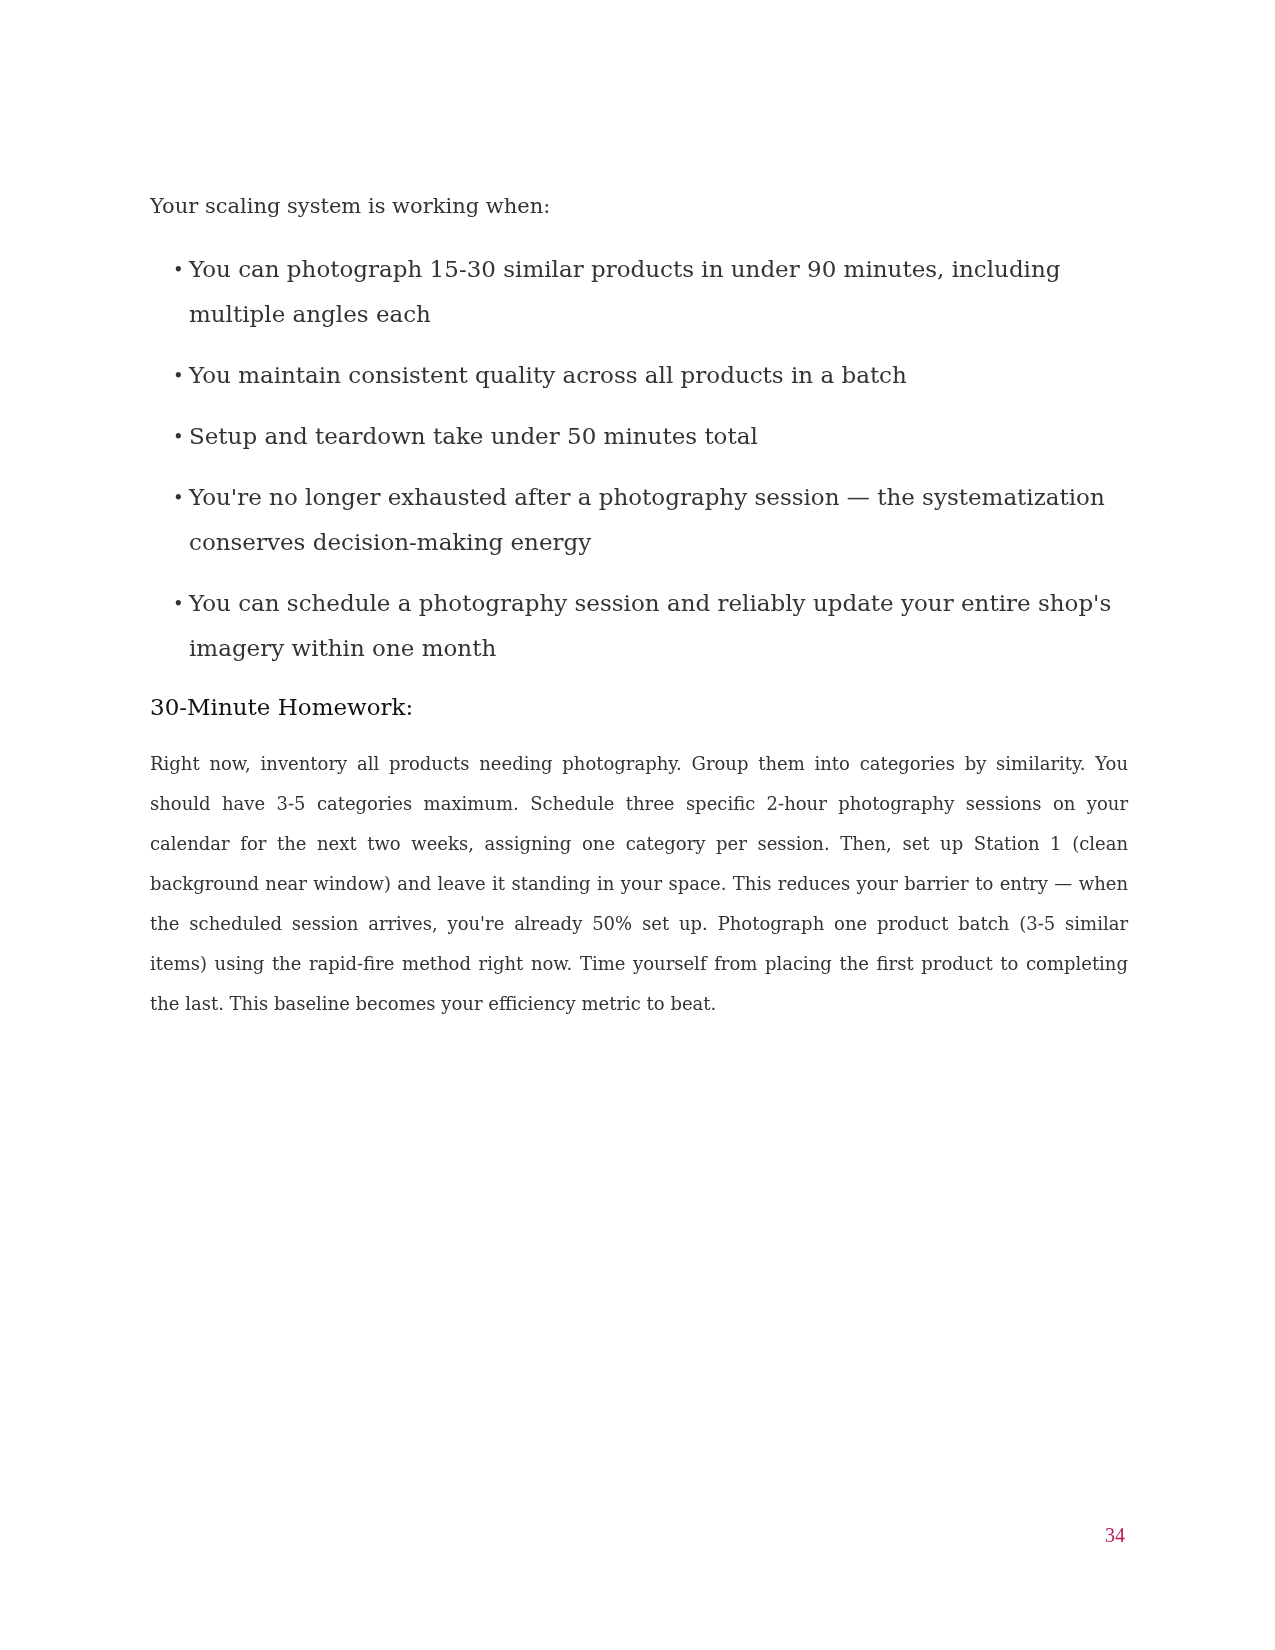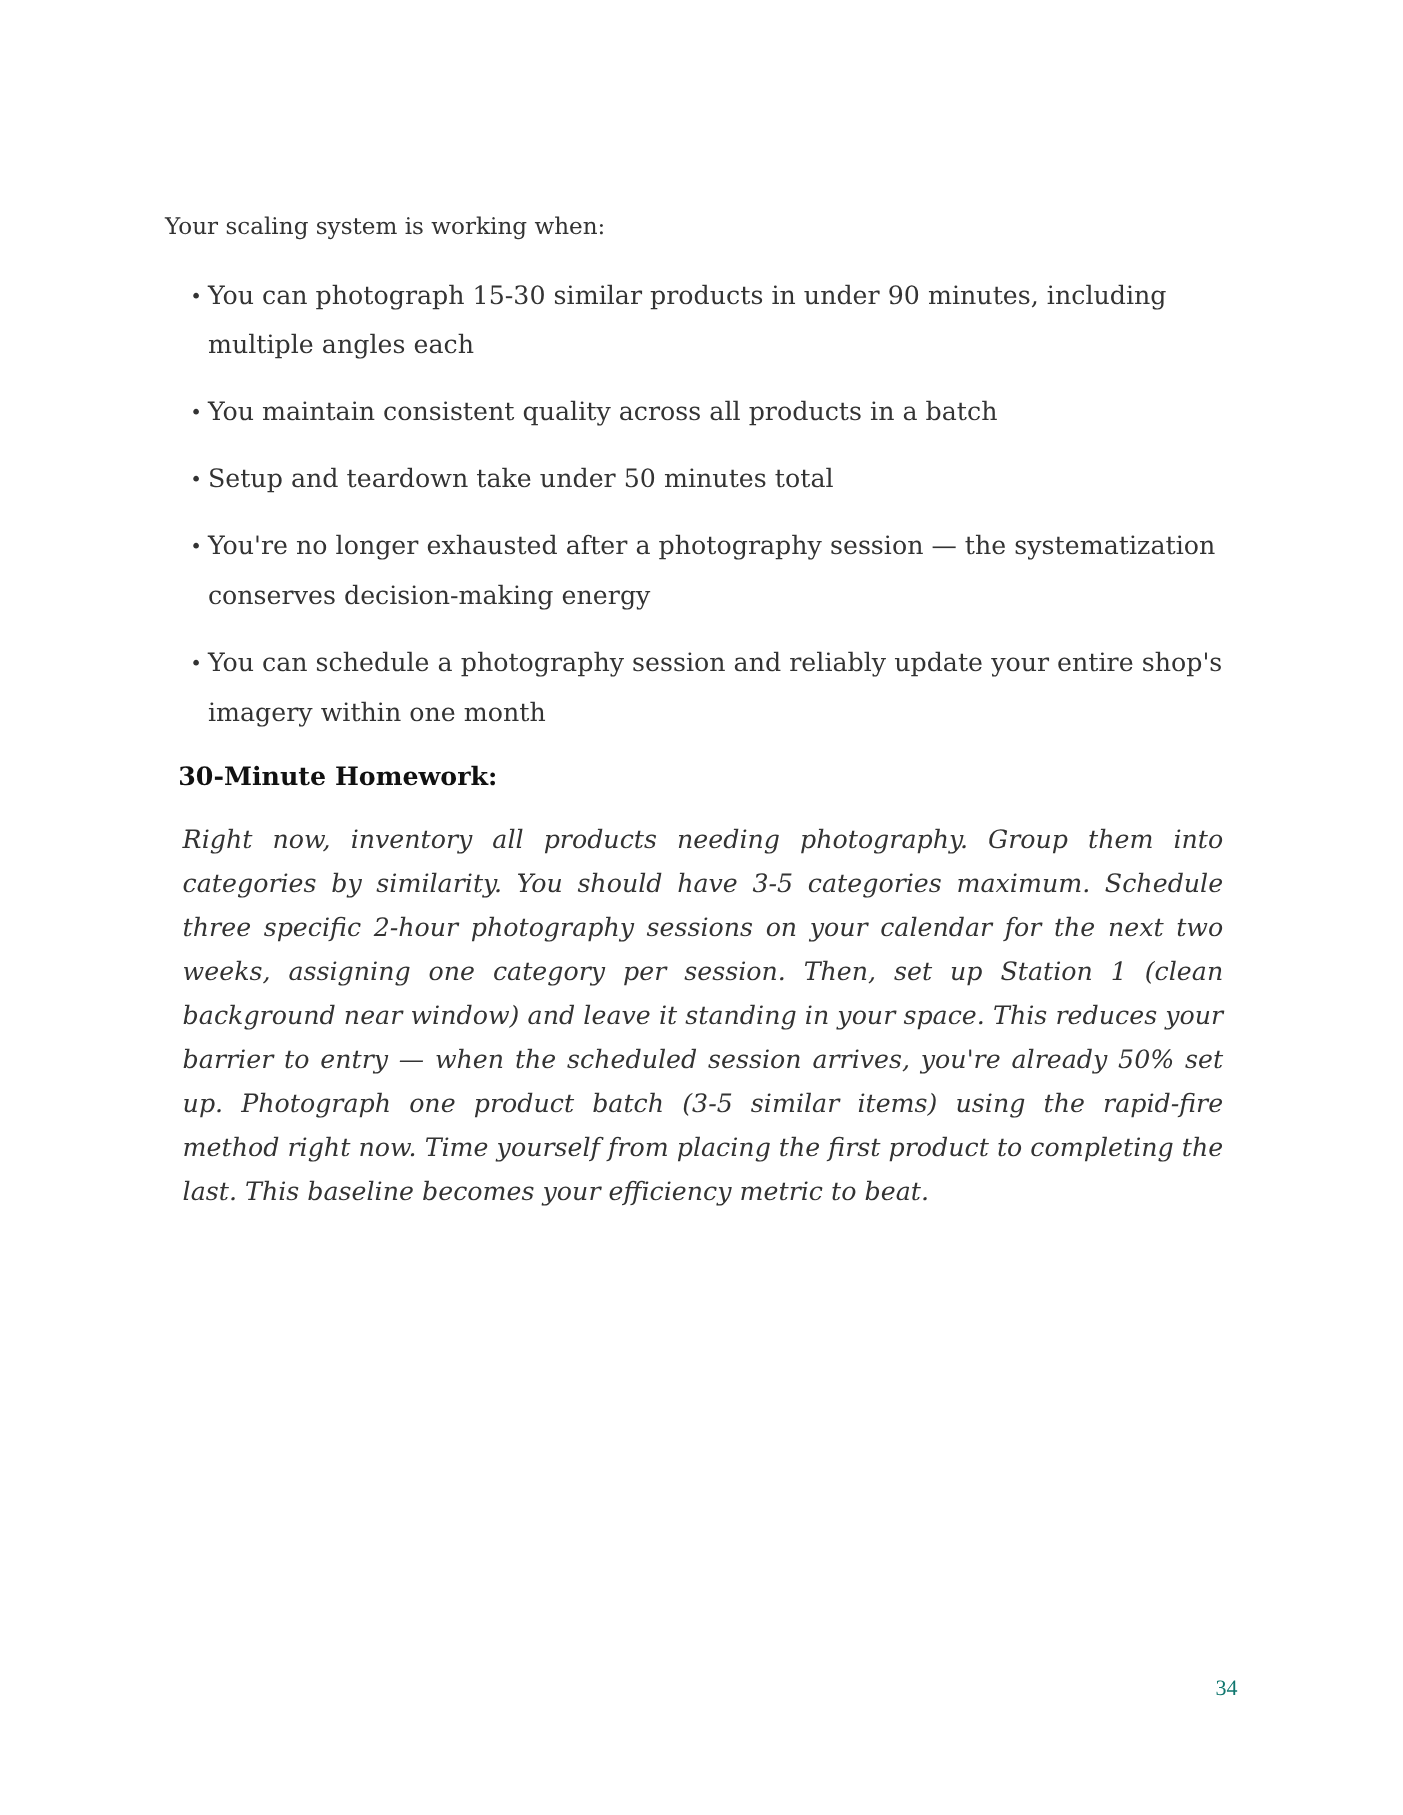--- a/index.html
+++ b/index.html
@@ -3,24 +3,24 @@
 <meta charset="utf-8">
 <style>
   html, body { margin: 0; padding: 0; background: #ffffff; }
   body { width: 1275px; height: 1650px; position: relative; overflow: hidden;
          font-family: "DejaVu Serif", "Liberation Serif", serif; color: #333333; }
   .page { position: absolute; left: 150px; top: 186px; width: 978px; }
   .intro { font-size: 21px; line-height: 40px; margin: 0 0 21px 0; }
   ul.bullets { list-style: none; margin: 0; padding: 0; }
   ul.bullets li { position: relative; padding-left: 39px; font-size: 23px; line-height: 45px; margin-bottom: 16px; }
   ul.bullets li .dot { position: absolute; left: 23px; top: 0; font-size: 18px; }
-  h3 { font-size: 23px; font-weight: bold; color: #111111; margin: 10px 0 17px 12px; line-height: 40px; }
-  p.body { font-size: 23px; line-height: 40px; margin: 16px; text-align: justify; font-style: italic; }
+  h3 { font-size: 23px; font-weight: normal; color: #111111; margin: 10px 0 17px 0; line-height: 40px; }
+  p.body { font-size: 18px; line-height: 40px; margin: 0; text-align: justify; }
   .page-number { position: absolute; left: 1105px; top: 1524px; font-family: "Liberation Serif", serif;
-                 font-size: 20px; color: #0f766e; }
+                 font-size: 20px; color: #be185d; }
 </style>
 </head>
 <body>
 
 <div class="page">
   <p class="intro">Your scaling system is working when:</p>
   <ul class="bullets">
     <li><span class="dot">•</span><span>You can photograph 15-30 similar products in under 90 minutes, including multiple angles each</span></li>
     <li><span class="dot">•</span><span>You maintain consistent quality across all products in a batch</span></li>
     <li><span class="dot">•</span><span>Setup and teardown take under 50 minutes total</span></li>

